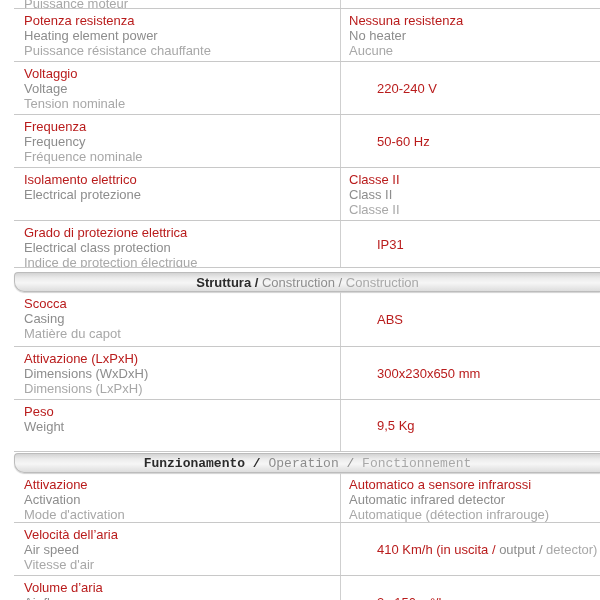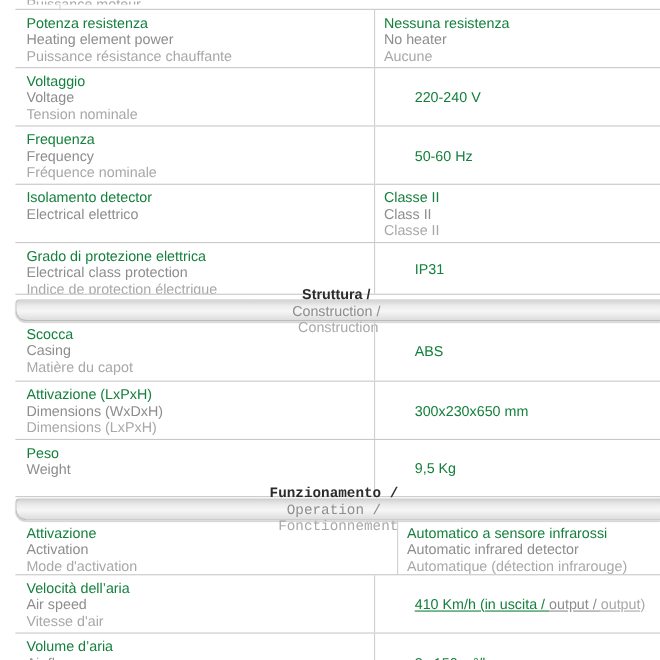--- a/index.html
+++ b/index.html
@@ -12,62 +12,62 @@
     font-size:13px;line-height:15px;
     color:#2b2b2b;
   }
   .row{
     display:flex;
     margin-left:14px;
     border-bottom:1px solid #c8c8c8;
     box-sizing:border-box;
     height:53px;
   }
-  .row.h9{height:9px;flex-direction:column;}
+  .row.h9{height:9px;}
   .row.h47{height:47px;}
   .row.h55{height:55px;}
   .row.h52{height:52px;}
-  .row.h50{height:50px;gap:21px;}
+  .row.h50{height:50px;}
   .cl{
     width:286px;
     padding:4px 6px 0 10px;
     box-sizing:border-box;
     overflow:hidden;
   }
   .cv{
     flex:1;
     border-left:1px solid #cfcfcf;
     padding:4px 4px 0 8px;
     box-sizing:border-box;
     overflow:hidden;
     margin-left:40px;
   }
   .cv.center{display:flex;align-items:center;padding-top:0;padding-left:36px;}
-  .t1{color:#15803d;}
+  .t1{color:#b91c1c;}
   .t2{color:#8d8d8d;}
   .t3{color:#a8a8a8;}
   .clip-top{
     height:8px;overflow:hidden;
   }
   .clip-top .lift{display:block;margin-top:-8px;}
   .section-bar{
     height:20px;
     margin:4px 0 0 14px;
     box-sizing:border-box;
     border:1px solid #bcbcbc;
     border-right:none;
     border-radius:4px 0 0 10px;
     background:linear-gradient(180deg,#d3d3d3 0%,#ececec 28%,#f6f6f6 55%,#dddddd 100%);
     box-shadow:0 1px 1px rgba(0,0,0,0.18);
-    display:flex;align-items:center;justify-content:center;flex-direction:column;
+    display:flex;align-items:center;justify-content:center;
   }
   .section-bar .b1{font-weight:bold;color:#2b2b2b;white-space:pre;}
   .section-bar .b2{color:#8d8d8d;white-space:pre;}
   .section-bar .b3{color:#a8a8a8;white-space:pre;}
-  .seg{white-space:pre;text-decoration:underline;}
+  .seg{white-space:pre;}
 </style>
 </head>
 <body>
 
 <div id="page">
 
   <div class="row h9">
     <div class="cl clip-top">
       <span class="lift t3">Puissance moteur</span>
     </div>
@@ -104,22 +104,22 @@
       <div class="t2">Frequency</div>
       <div class="t3">Fréquence nominale</div>
     </div>
     <div class="cv center">
       <div class="t1">50-60 Hz</div>
     </div>
   </div>
 
   <div class="row">
     <div class="cl">
-      <div class="t1">Isolamento detector</div>
-      <div class="t2">Electrical elettrico</div>
+      <div class="t1">Isolamento elettrico</div>
+      <div class="t2">Electrical protezione</div>
     </div>
     <div class="cv">
       <div class="t1">Classe II</div>
       <div class="t2">Class II</div>
       <div class="t3">Classe II</div>
     </div>
   </div>
 
   <div class="row h47">
     <div class="cl">
@@ -189,21 +189,21 @@
     </div>
   </div>
 
   <div class="row">
     <div class="cl">
       <div class="t1">Velocità dell’aria</div>
       <div class="t2">Air speed</div>
       <div class="t3">Vitesse d'air</div>
     </div>
     <div class="cv center">
-      <div><span class="t1 seg">410 Km/h (in uscita / </span><span class="t2 seg">output / </span><span class="t3 seg">output)</span></div>
+      <div><span class="t1 seg">410 Km/h (in uscita / </span><span class="t2 seg">output / </span><span class="t3 seg">detector)</span></div>
     </div>
   </div>
 
   <div class="row">
     <div class="cl">
       <div class="t1">Volume d’aria</div>
       <div class="t2">Air flow</div>
     </div>
     <div class="cv center">
       <div class="t1">3x 150 m³/h</div>

